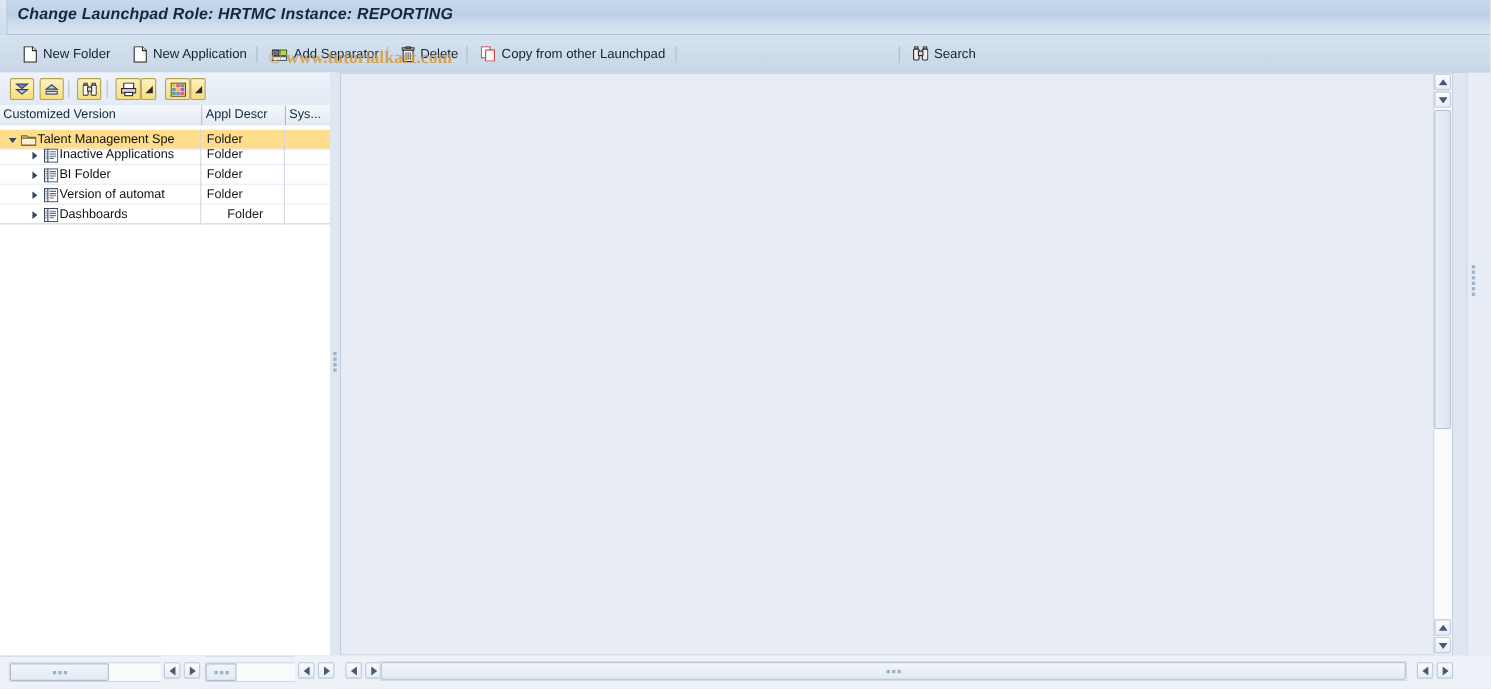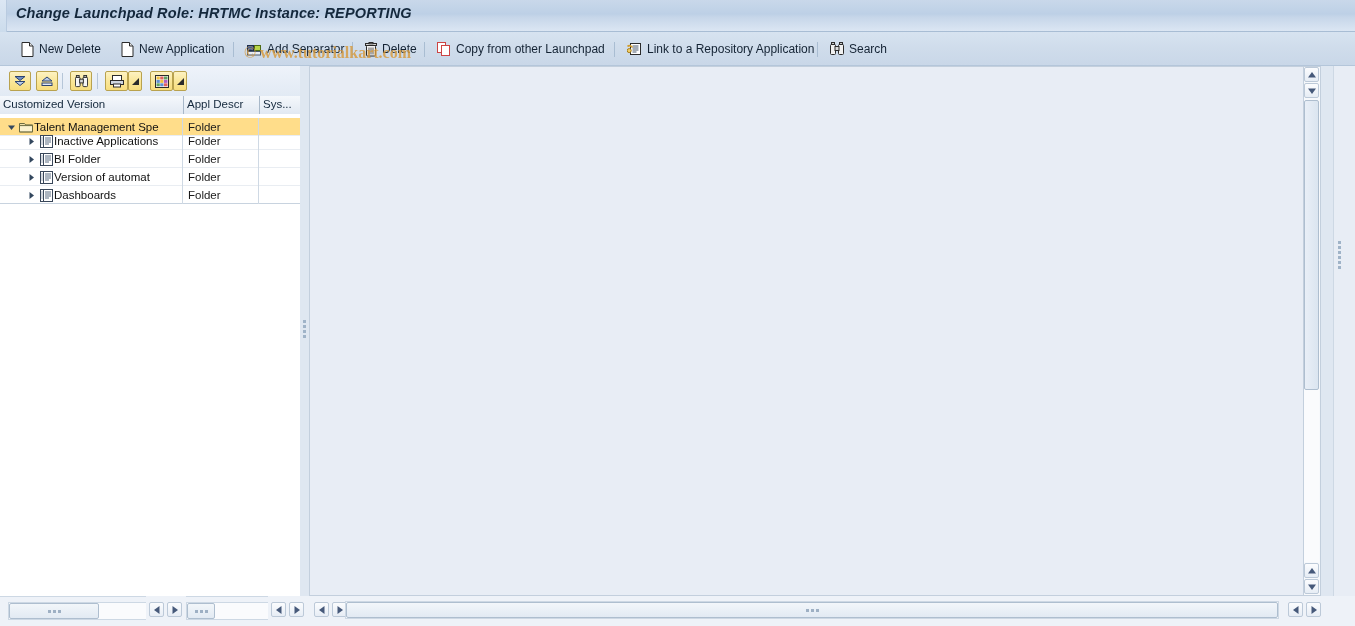--- a/index.html
+++ b/index.html
@@ -193,21 +193,21 @@
 
   <div class="fntoolbar">
 
     <div class="fnbtn" style="left:14px;">
       <span class="ico">
         <svg width="13" height="15" viewBox="0 0 13 15">
             <path d="M1 0.5h7.5L12 4v10.5H1z" fill="#fff" stroke="#2b2b2b"></path>
             <path d="M8.5 0.5V4H12" fill="#e8e8e8" stroke="#2b2b2b"></path>
           </svg>
       </span>
-      <span class="lbl">New Delete</span>
+      <span class="lbl">New Folder</span>
     </div>
 
     <div class="fnbtn" style="left:114px;">
       <span class="ico">
         <svg width="13" height="15" viewBox="0 0 13 15">
             <path d="M1 0.5h7.5L12 4v10.5H1z" fill="#fff" stroke="#2b2b2b"></path>
             <path d="M8.5 0.5V4H12" fill="#e8e8e8" stroke="#2b2b2b"></path>
           </svg>
       </span>
       <span class="lbl">New Application</span>
@@ -247,31 +247,20 @@
         <svg width="14" height="14" viewBox="0 0 14 14">
           <rect x="0.5" y="0.5" width="8" height="10" fill="#ffffff" stroke="#c44"></rect>
           <rect x="4.5" y="3.5" width="8" height="10" fill="#ffffff" stroke="#c44"></rect>
         </svg>
       </span>
       <span class="lbl">Copy from other Launchpad</span>
     </div>
 
     <div class="sep-v" style="left:614px;"></div>
 
-    <div class="fnbtn" style="left:620px;">
-      <span class="ico">
-        <svg width="15" height="14" viewBox="0 0 15 14">
-          <rect x="3.5" y="1.5" width="10" height="11" fill="#ffffff" stroke="#2b2b2b"></rect>
-          <path d="M5.5 4h6M5.5 6h6M5.5 8h6M5.5 10h4" stroke="#4a5a6e"></path>
-          <path d="M0.5 4.5a3 3 0 0 1 4 0l1 1" fill="none" stroke="#d19b2a" stroke-width="1.6"></path>
-          <circle cx="2.2" cy="8.6" r="2" fill="#f3d06a" stroke="#a57a14"></circle>
-        </svg>
-      </span>
-      <span class="lbl">Link to a Repository Application</span>
-    </div>
 
     <div class="sep-v" style="left:817px;"></div>
 
     <div class="fnbtn" style="left:823px;">
       <span class="ico">
         <svg width="14" height="14" viewBox="0 0 14 14">
           <rect x="0.5" y="2.5" width="5" height="10" rx="1" fill="#f0f0f0" stroke="#2b2b2b"></rect>
           <rect x="8.5" y="2.5" width="5" height="10" rx="1" fill="#f0f0f0" stroke="#2b2b2b"></rect>
           <rect x="5" y="4.5" width="4" height="4" fill="#dcdcdc" stroke="#2b2b2b"></rect>
           <rect x="1.5" y="0.5" width="3" height="2" fill="#c8c8c8" stroke="#2b2b2b"></rect>
@@ -445,21 +434,21 @@
               <path d="M5 3h6M5 5h6M5 7h6M5 9h4" stroke="#5d6e84"></path>
               <path d="M1.5 3h1M1.5 5h1M1.5 7h1M1.5 9h1" stroke="#5d6e84"></path>
             </svg>
           </span>
           <span class="nodelabel">Version of automat</span>
         </div>
         <div class="c2">Folder</div>
         <div class="c3"></div>
       </div>
 
-      <div class="trow" style="top:72px;border-bottom:1px solid #c8d3df;">
+      <div class="trow" style="top:72px;border-bottom:1px solid #c8d3df;text-align:center;">
         <div class="c1">
           <span class="twisty" style="margin-left:24px;">
             <svg width="9" height="9" viewBox="0 0 9 9">
                 <path d="M2.5 1v7l4.5-3.5z" fill="#33475e"></path>
               </svg>
           </span>
           <span class="nodeicon">
             <svg width="13" height="13" viewBox="0 0 13 13">
               <rect x="0.5" y="0.5" width="12" height="12" fill="#ffffff" stroke="#39475a"></rect>
               <path d="M3.5 0.5v12" stroke="#39475a"></path>

